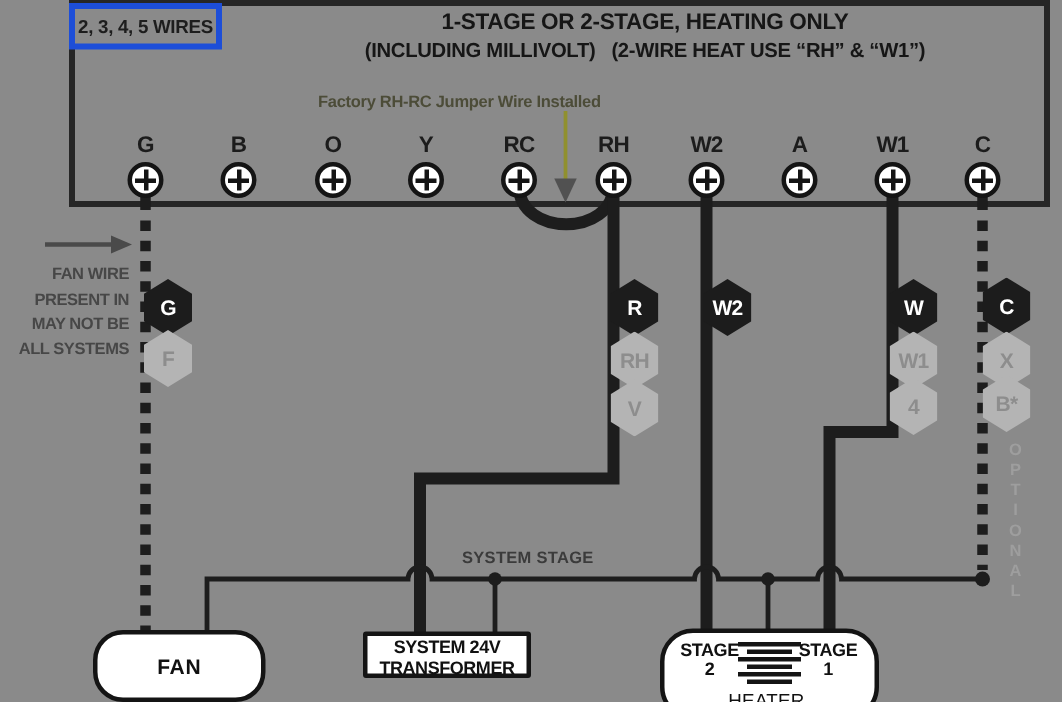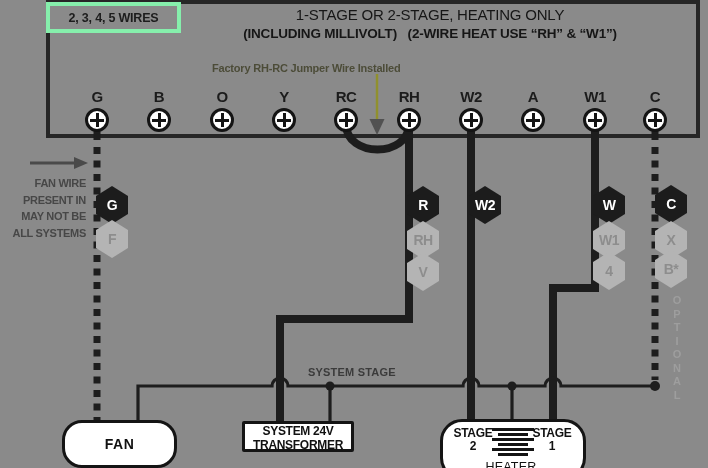--- a/index.html
+++ b/index.html
@@ -5,24 +5,24 @@
   html,body{margin:0;padding:0;background:#6f6f6f;}
   #stage{
     position:relative;width:708px;height:468px;overflow:hidden;
     background:#8a8a8a;
     font-family:"Liberation Sans","DejaVu Sans",sans-serif;
     -webkit-font-smoothing:antialiased;
   }
   .abs{position:absolute;}
   
   #strip{left:46px;top:0px;width:654px;height:138px;border:4px solid #262626;box-sizing:border-box;z-index:1;}
-  #wires-badge{left:46px;top:2px;width:135px;height:31px;border:4px solid #86efac;box-sizing:border-box;
+  #wires-badge{left:46px;top:2px;width:102px;height:31px;border:4px solid #1d4ed8;box-sizing:border-box;
     display:flex;align-items:center;justify-content:center;font-weight:bold;font-size:12.5px;color:#1d1d1d;z-index:2;letter-spacing:-0.2px;}
   #title{left:163px;top:6px;width:534px;text-align:center;color:#161616;z-index:2;}
-  #title .t1{font-weight:normal;font-size:15px;letter-spacing:-0.2px;text-align:center;}
+  #title .t1{font-weight:bold;font-size:15px;letter-spacing:-0.2px;text-align:center;}
   #title .t2{font-weight:bold;font-size:13.5px;margin-top:3px;white-space:pre;letter-spacing:-0.2px;}
   
   #jumper-note{left:212px;top:62px;width:210px;font-weight:bold;font-size:11px;color:#4c4c38;z-index:2;letter-spacing:-0.2px;}
   
   .tlabel{top:88px;width:44px;text-align:center;font-weight:bold;font-size:15px;color:#1c1c1c;z-index:3;letter-spacing:-0.5px;}
   .screw{top:108px;width:24px;height:24px;border-radius:50%;background:#fff;border:3px solid #141414;box-sizing:border-box;z-index:3;}
   .screw .h{position:absolute;left:2px;top:7.5px;width:14px;height:3.2px;background:#141414;}
   .screw .v{position:absolute;left:7.5px;top:2px;width:3.2px;height:14px;background:#141414;}
   
   .hex{width:32px;height:38px;display:flex;align-items:center;justify-content:center;

